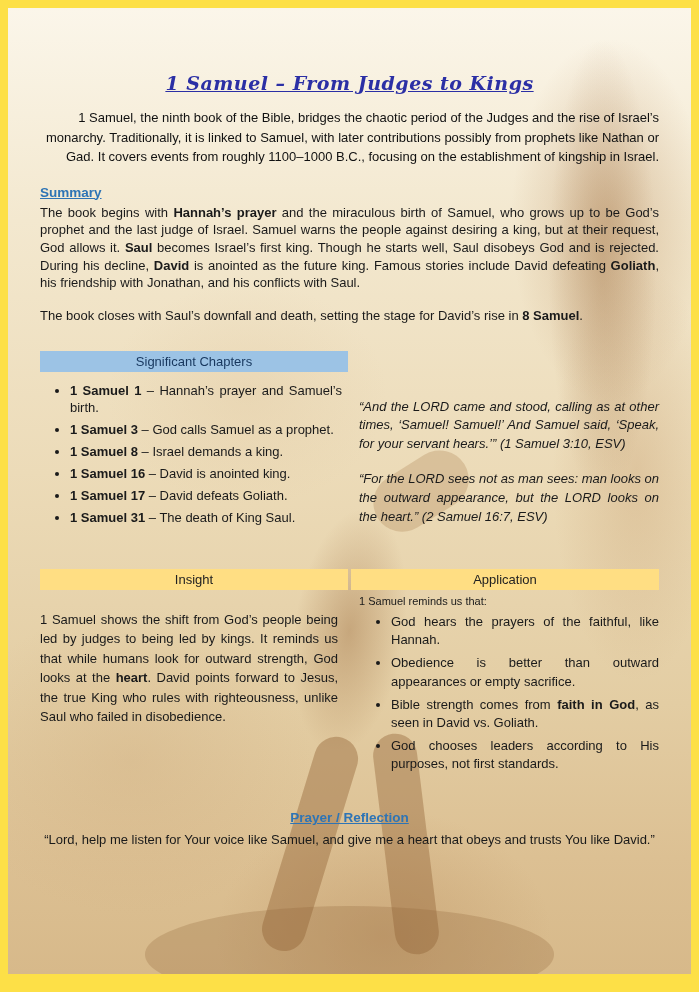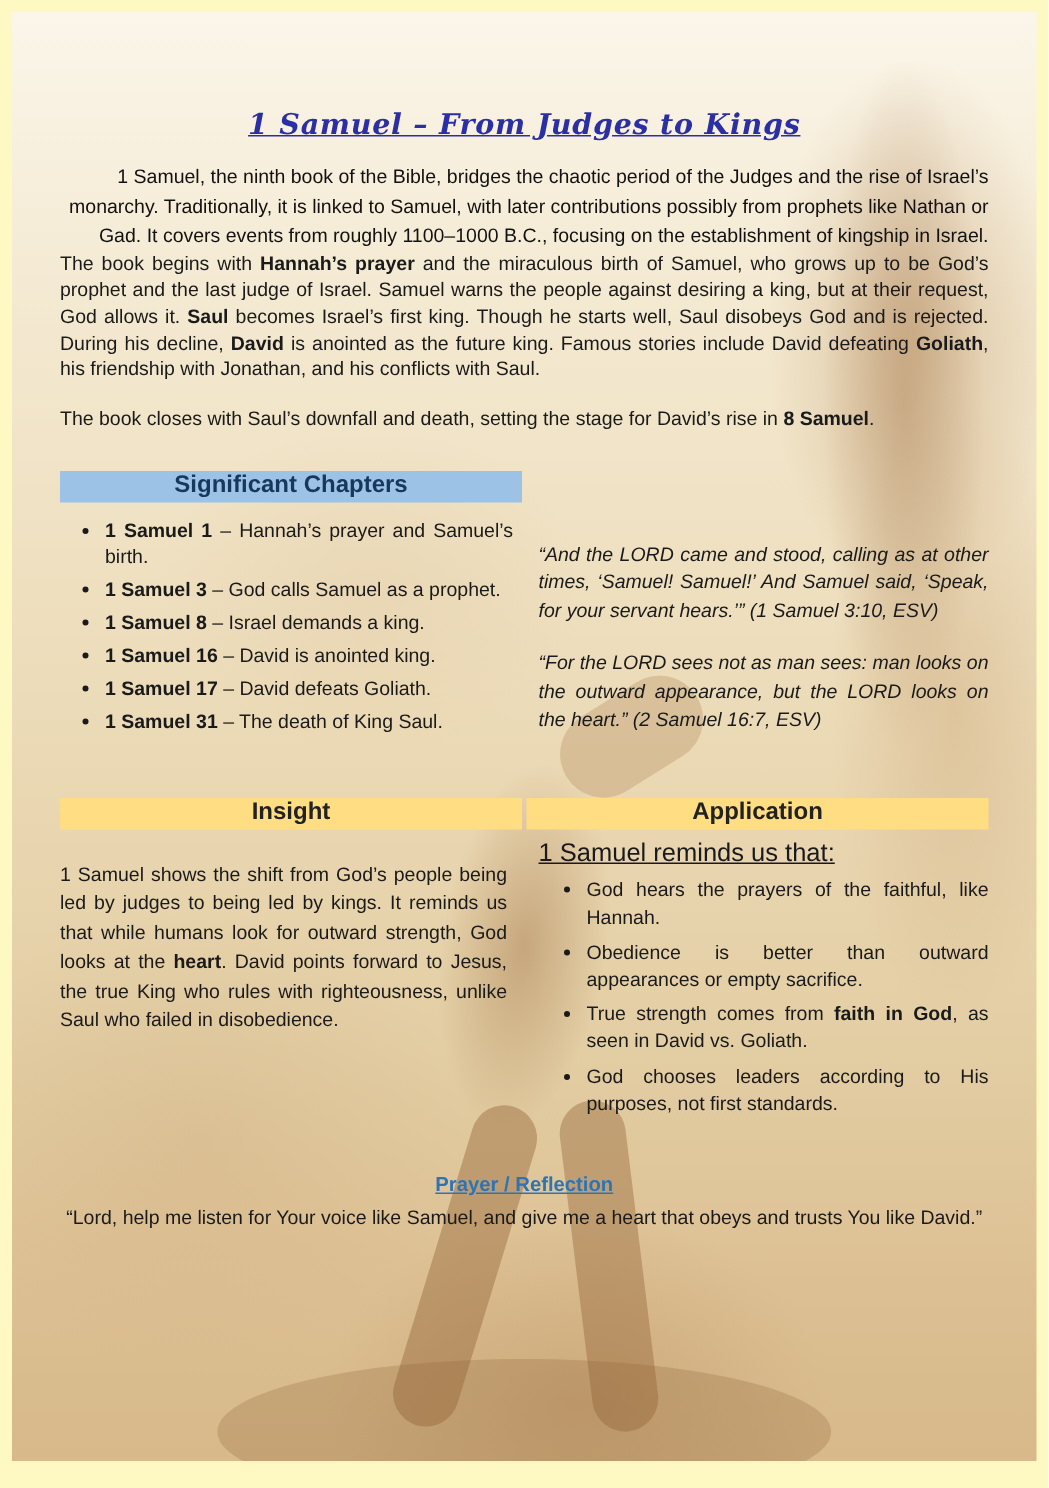--- a/index.html
+++ b/index.html
@@ -1,17 +1,17 @@
 <!DOCTYPE html>
 <html><head>
 <meta charset="utf-8">
 <style>
   html,body{margin:0;padding:0;background:#ffffff;}
   body{width:699px;height:992px;font-family:"Liberation Sans",sans-serif;color:#1a1a1a;}
-  .page{position:relative;width:699px;height:992px;background:#fef9c3;overflow:hidden;}
+  .page{position:relative;width:699px;height:992px;background:#fde047;overflow:hidden;}
 
   
   .bg-art{position:absolute;left:8px;right:8px;top:8px;bottom:18px;overflow:hidden;
     background:
       radial-gradient(ellipse 140px 260px at 88% 22%, rgba(176,128,80,0.38), transparent 70%),
       radial-gradient(ellipse 120px 300px at 92% 48%, rgba(190,146,98,0.30), transparent 70%),
       radial-gradient(ellipse 260px 220px at 18% 78%, rgba(205,170,125,0.30), transparent 70%),
       radial-gradient(ellipse 240px 180px at 55% 96%, rgba(180,134,86,0.35), transparent 70%),
       radial-gradient(ellipse 200px 160px at 35% 40%, rgba(222,196,156,0.30), transparent 70%),
       linear-gradient(180deg,#fbf6ea 0%,#f3e8cf 22%,#ecdbb8 48%,#e3cda3 72%,#dcc093 88%,#d7b98a 100%);
@@ -43,35 +43,35 @@
     color:#2e74b5;text-decoration:underline;}
 
   .body-text{margin:0;font-size:13px;line-height:1.36;text-align:justify;}
   .body-text + .body-text{margin-top:15px;}
 
   .b{font-weight:bold;}
 
   .tbl{margin-top:26px;}
   .tbl-header{display:grid;grid-template-columns:1fr 1fr;gap:3px;}
   .hdr-cell{height:21px;display:flex;align-items:center;justify-content:center;
-    font-size:16px;font-weight:bold;color:#17375e;}
+    font-size:13px;font-weight:normal;color:#17375e;}
   .blue .hdr-cell{background:#9cc3e5;}
   .yellow .hdr-cell{background:#ffde83;color:#222222;}
   .tbl-body{display:grid;grid-template-columns:1fr 1fr;gap:3px;}
 
   .chapter-list{margin:10px 0 0 0;padding:0 6px 0 30px;list-style:disc;}
   .chapter-list li{font-size:13px;line-height:1.38;text-align:justify;margin-bottom:4px;}
 
   .verses{padding:26px 0 0 8px;}
   .verse{margin:0 0 16px 0;font-size:13px;line-height:1.45;font-style:italic;text-align:justify;}
 
   .insight-par{margin:20px 0 0 0;font-size:13px;line-height:1.5;text-align:justify;padding-right:10px;}
 
   .app-col{padding:4px 0 0 8px;}
-  .app-intro{margin:0;font-size:17px;line-height:1.4;text-decoration:underline;}
+  .app-intro{margin:0;font-size:11px;line-height:1.4;}
   .app-list{margin:4px 0 0 0;padding:0 0 0 32px;list-style:disc;}
   .app-list li{font-size:13px;line-height:1.4;text-align:justify;margin-bottom:5px;}
 
   .prayer-heading{margin:32px 0 0 0;text-align:center;font-size:13.5px;font-weight:bold;
     color:#2e74b5;text-decoration:underline;}
   .prayer-text{margin:6px 0 0 0;text-align:center;font-size:13px;line-height:1.4;}
 </style>
 </head>
 <body>
 
@@ -85,20 +85,21 @@
     <div class="art art-leg-right"></div>
     <div class="art art-ground"></div>
   </div>
 
   <div class="content">
 
     <h1 class="title">1 Samuel – From Judges to Kings</h1>
 
     <p class="intro">1 Samuel, the ninth book of the Bible, bridges the chaotic period of the Judges and the rise of Israel’s monarchy. Traditionally, it is linked to Samuel, with later contributions possibly from prophets like Nathan or Gad. It covers events from roughly 1100–1000 B.C., focusing on the establishment of kingship in Israel.</p>
 
+    <h2 class="section-heading">Summary</h2>
     <p class="body-text"><span>The book begins with </span><span class="b">Hannah’s prayer</span><span> and the miraculous birth of Samuel, who grows up to be God’s prophet and the last judge of Israel. Samuel warns the people against desiring a king, but at their request, God allows it. </span><span class="b">Saul</span><span> becomes Israel’s first king. Though he starts well, Saul disobeys God and is rejected. During his decline, </span><span class="b">David</span><span> is anointed as the future king. Famous stories include David defeating </span><span class="b">Goliath</span><span>, his friendship with Jonathan, and his conflicts with Saul.</span></p>
     <p class="body-text"><span>The book closes with Saul’s downfall and death, setting the stage for David’s rise in </span><span class="b">8 Samuel</span><span>.</span></p>
 
     <div class="tbl">
       <div class="tbl-header blue">
         <div class="hdr-cell">Significant Chapters</div>
       </div>
       <div class="tbl-body">
         <div>
           <ul class="chapter-list">
@@ -124,21 +125,21 @@
       </div>
       <div class="tbl-body">
         <div>
           <p class="insight-par"><span>1 Samuel shows the shift from God’s people being led by judges to being led by kings. It reminds us that while humans look for outward strength, God looks at the </span><span class="b">heart</span><span>. David points forward to Jesus, the true King who rules with righteousness, unlike Saul who failed in disobedience.</span></p>
         </div>
         <div class="app-col">
           <p class="app-intro">1 Samuel reminds us that:</p>
           <ul class="app-list">
             <li><span>God hears the prayers of the faithful, like Hannah.</span></li>
             <li><span>Obedience is better than outward appearances or empty sacrifice.</span></li>
-            <li><span>True strength comes from </span><span class="b">faith in God</span><span>, as seen in David vs. Goliath.</span></li>
+            <li><span>Bible strength comes from </span><span class="b">faith in God</span><span>, as seen in David vs. Goliath.</span></li>
             <li><span>God chooses leaders according to His purposes, not first standards.</span></li>
           </ul>
         </div>
       </div>
     </div>
 
     <h2 class="prayer-heading">Prayer / Reflection</h2>
     <p class="prayer-text">“Lord, help me listen for Your voice like Samuel, and give me a heart that obeys and trusts You like David.”</p>
 
   </div>

